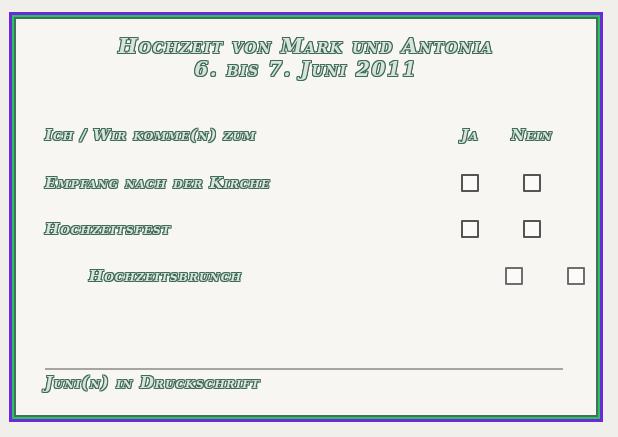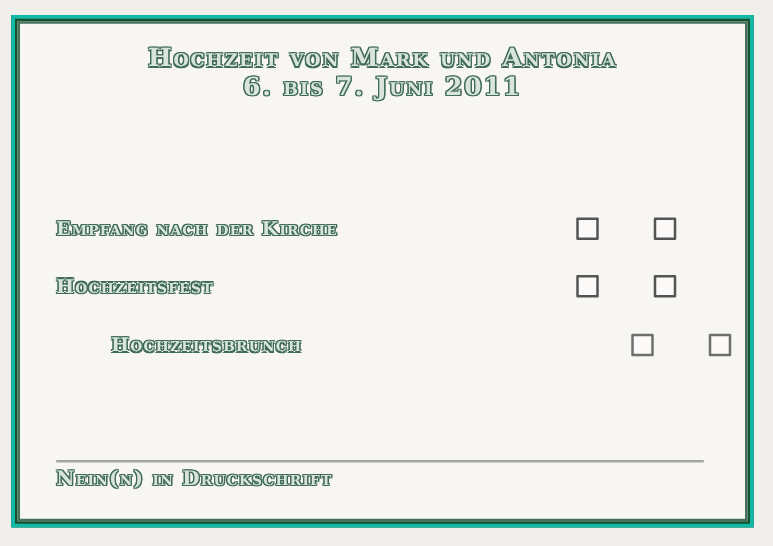--- a/index.html
+++ b/index.html
@@ -14,23 +14,24 @@
     overflow: hidden;
     font-family: "DejaVu Serif", "Liberation Serif", serif;
   }
   .card-outer {
     position: absolute;
     left: 9px;
     top: 12px;
     width: 594px;
     height: 410px;
     box-sizing: border-box;
-    border: 3px solid #14b8a6;
+    border: 3px solid #6d28d9;
     padding: 2px;
-    background: #14532d;
+    background: #22c55e;
+    font-style: italic;
   }
   .card-inner {
     position: relative;
     width: 100%;
     height: 100%;
     box-sizing: border-box;
     border: 2px solid #47705c;
     background: #f7f6f3;
   }
   
@@ -115,20 +116,25 @@
 <body>
 
 <div class="card-outer">
   <div class="card-inner">
 
     <div class="title-block">
       <div class="title-line engraved">Hochzeit von Mark und Antonia</div>
       <div class="title-line engraved">6. bis 7. Juni 2011</div>
     </div>
 
+    <div class="row row-question">
+      <div class="row-label engraved">Ich / Wir komme(n) zum</div>
+      <div class="col engraved">Ja</div>
+      <div class="col engraved">Nein</div>
+    </div>
 
     <div class="row row-1">
       <div class="row-label engraved">Empfang nach der Kirche</div>
       <div class="col">
           <span class="checkbox"></span>
         </div>
       <div class="col">
           <span class="checkbox"></span>
         </div>
     </div>
@@ -147,16 +153,16 @@
       <div class="row-label engraved">Hochzeitsbrunch</div>
       <div class="col">
           <span class="checkbox"></span>
         </div>
       <div class="col">
           <span class="checkbox"></span>
         </div>
     </div>
 
     <div class="signature-line"></div>
-    <div class="signature-label engraved">Nein(n) in Druckschrift</div>
+    <div class="signature-label engraved">Juni(n) in Druckschrift</div>
 
   </div>
 </div>
 
 </body></html>

